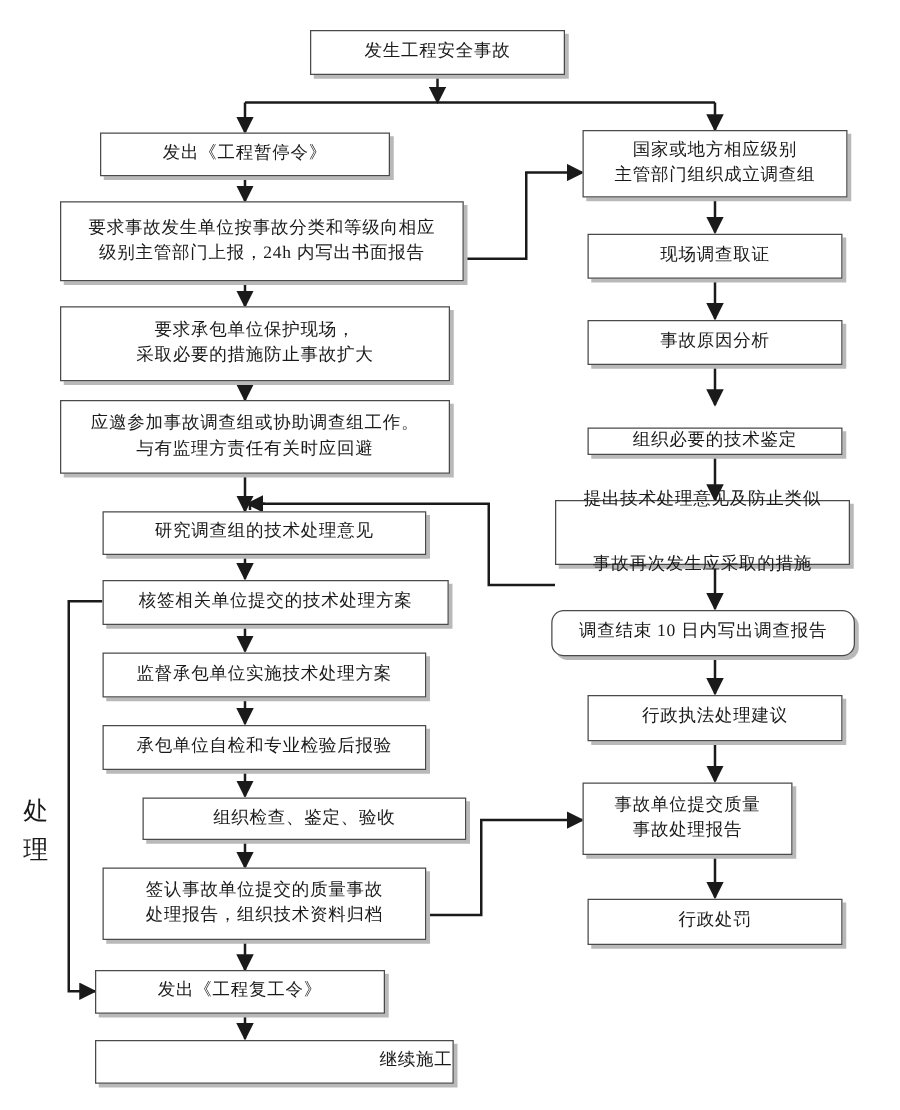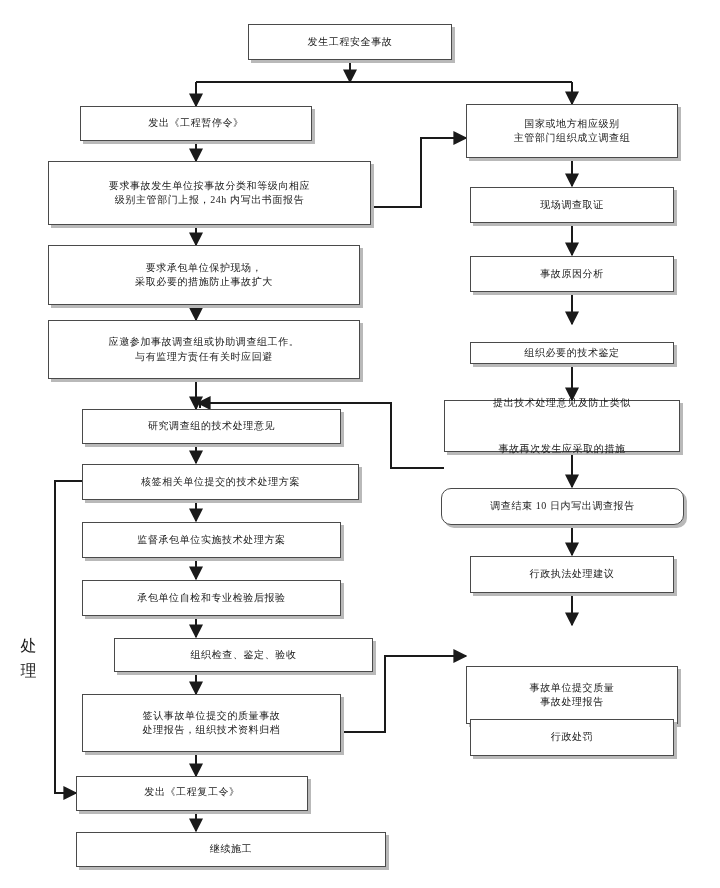--- a/index.html
+++ b/index.html
@@ -26,29 +26,29 @@
     box-sizing: border-box;
     background: #ffffff;
     border: 1.5px solid #4a4a4a;
     box-shadow: 3px 3px 0 0 #b9b9b9;
     display: flex;
     flex-direction: column;
     align-items: center;
     justify-content: center;
     text-align: center;
     color: #1a1a1a;
-    font-size: 10px;
+    font-size: 14px;
     line-height: 1.45;
     letter-spacing: 0.6px;
     z-index: 2;
   }
   .node .line { display: block; white-space: nowrap; }
   .vlabel {
     position: absolute;
-    font-size: 16px;
+    font-size: 20px;
     line-height: 1.55;
     color: #1a1a1a;
     letter-spacing: 1px;
     text-align: center;
     width: 22px;
     z-index: 2;
   }
   .watermark {
     position: absolute;
     right: 18px;
@@ -154,21 +154,21 @@
 
   <div class="node" style="left:82px; top:694px; width:259px; height:58px;">
     <span class="line">签认事故单位提交的质量事故</span>
     <span class="line">处理报告，组织技术资料归档</span>
   </div>
 
   <div class="node" style="left:76px; top:776px; width:232px; height:35px;font-family:Liberation Mono, monospace;">
     <span class="line">发出《工程复工令》</span>
   </div>
 
-  <div class="node" style="left:76px; top:832px; width:310px; height:35px;">
+  <div class="node" style="left:76px; top:832px; width:287px; height:35px;align-items:flex-end;">
     <span class="line">继续施工</span>
   </div>
 
   <div class="node" style="left:466px; top:104px; width:212px; height:54px;">
     <span class="line">国家或地方相应级别</span>
     <span class="line">主管部门组织成立调查组</span>
   </div>
 
   <div class="node" style="left:470px; top:187px; width:204px; height:36px;">
     <span class="line">现场调查取证</span>
@@ -188,21 +188,21 @@
   </div>
 
   <div class="node" style="left:441px; top:488px; width:243px; height:37px;border-radius:10px;">
     <span class="line">调查结束 10 日内写出调查报告</span>
   </div>
 
   <div class="node" style="left:470px; top:556px; width:204px; height:37px;">
     <span class="line">行政执法处理建议</span>
   </div>
 
-  <div class="node" style="left:466px; top:626px; width:212px; height:58px;margin-top:40px;">
+  <div class="node" style="left:466px; top:626px; width:168px; height:58px;">
     <span class="line">事故单位提交质量</span>
     <span class="line">事故处理报告</span>
   </div>
 
   <div class="node" style="left:470px; top:719px; width:204px; height:37px;">
     <span class="line">行政处罚</span>
   </div>
 
   <div class="vlabel" style="left:18px; top:634px;">处理</div>
 

